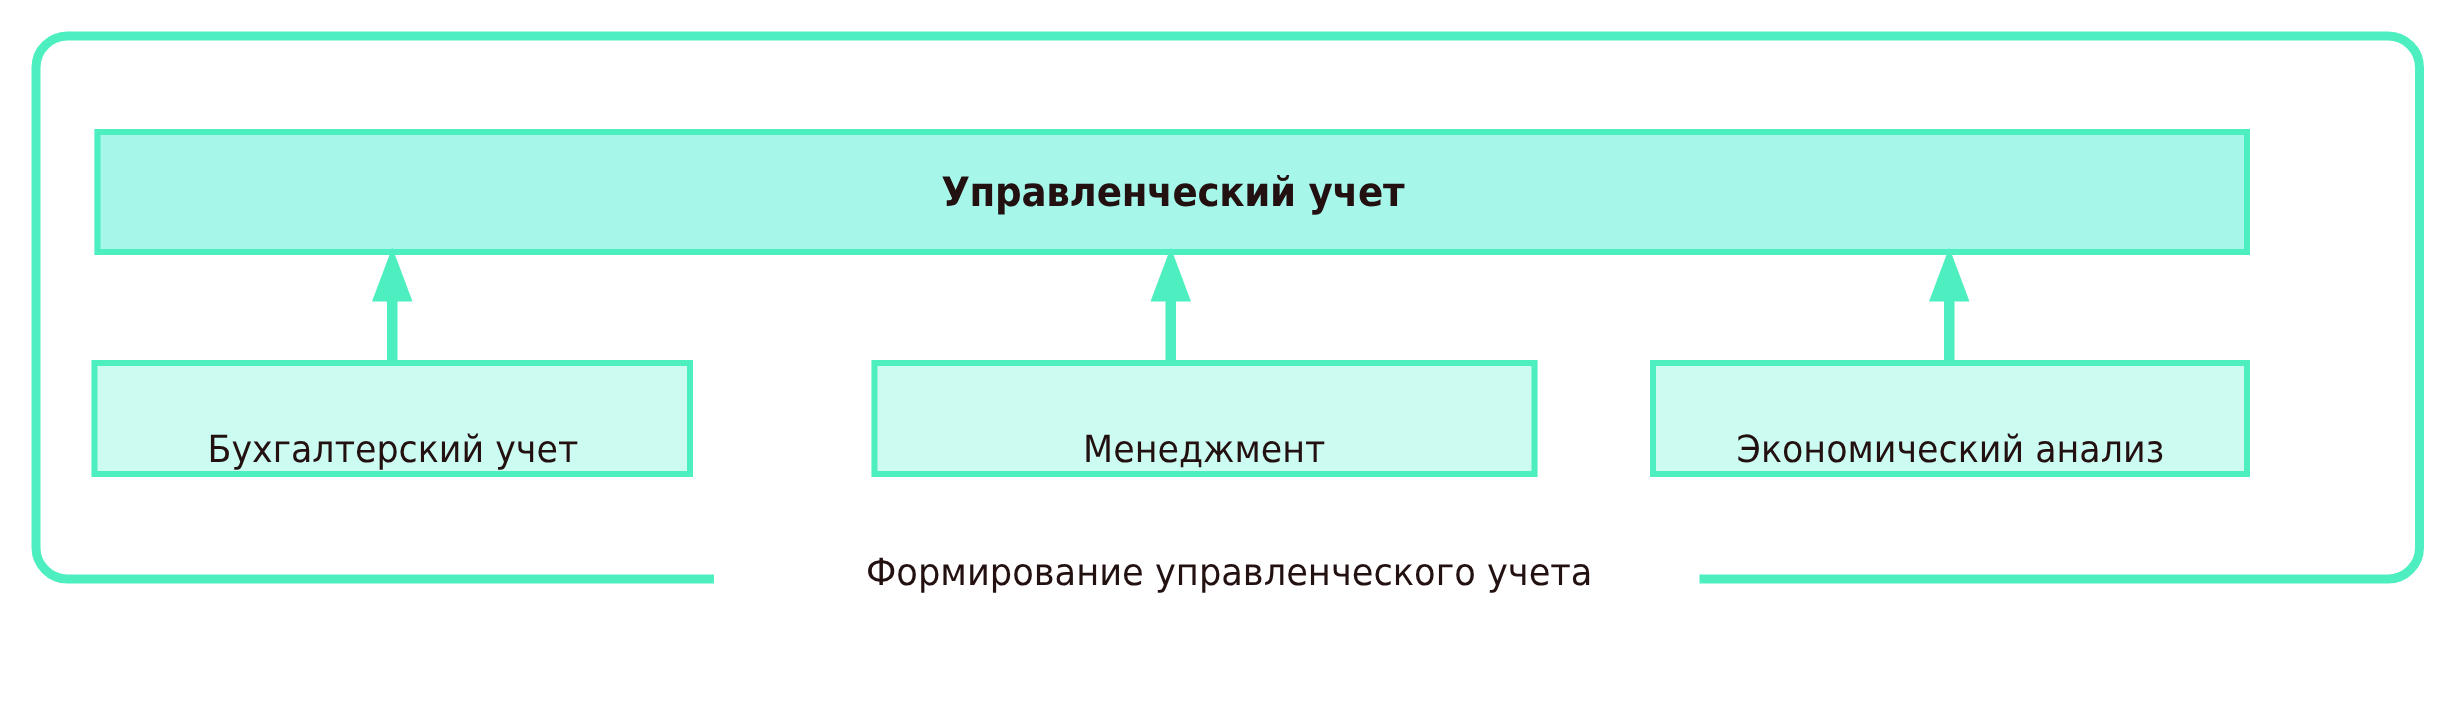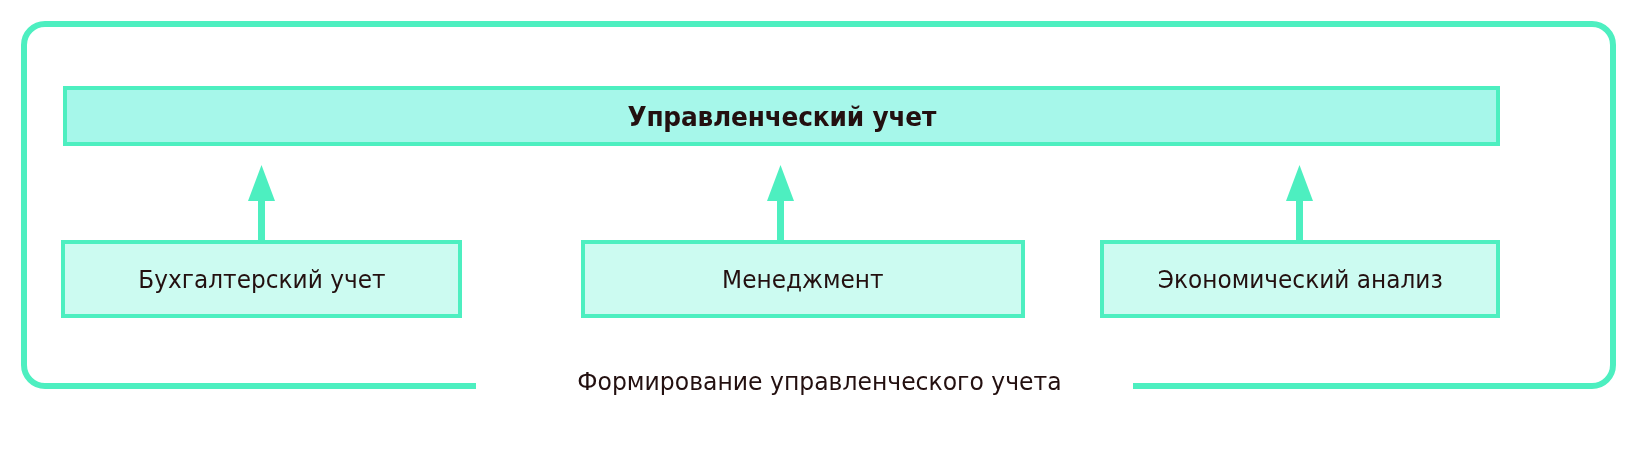--- a/index.html
+++ b/index.html
@@ -26,21 +26,21 @@
     width: 1639px;
     height: 471px;
   }
 
   
   .parent-box {
     position: absolute;
     left: 63px;
     top: 86px;
     width: 1437px;
-    height: 60px;
+    height: 84px;
     background: #A6F7EA;
     border: 4px solid #4DEFC0;
     box-sizing: border-box;
     display: flex;
     align-items: center;
     justify-content: center;
   }
   .parent-label {
     font-family: "DejaVu Sans", sans-serif;
     font-size: 27px;
@@ -53,21 +53,21 @@
 
   
   .child-box {
     position: absolute;
     top: 240px;
     height: 78px;
     background: #CCFBF1;
     border: 4px solid #4DEFC0;
     box-sizing: border-box;
     display: flex;
-    align-items: center;
+    align-items: flex-end;
     justify-content: center;
   }
   .child-box.b0 { left: 61px;   width: 401px; }
   .child-box.b1 { left: 581px;  width: 444px; }
   .child-box.b2 { left: 1100px; width: 400px; }
 
   .child-label {
     font-family: "DejaVu Sans", sans-serif;
     font-size: 25px;
     font-weight: normal;

